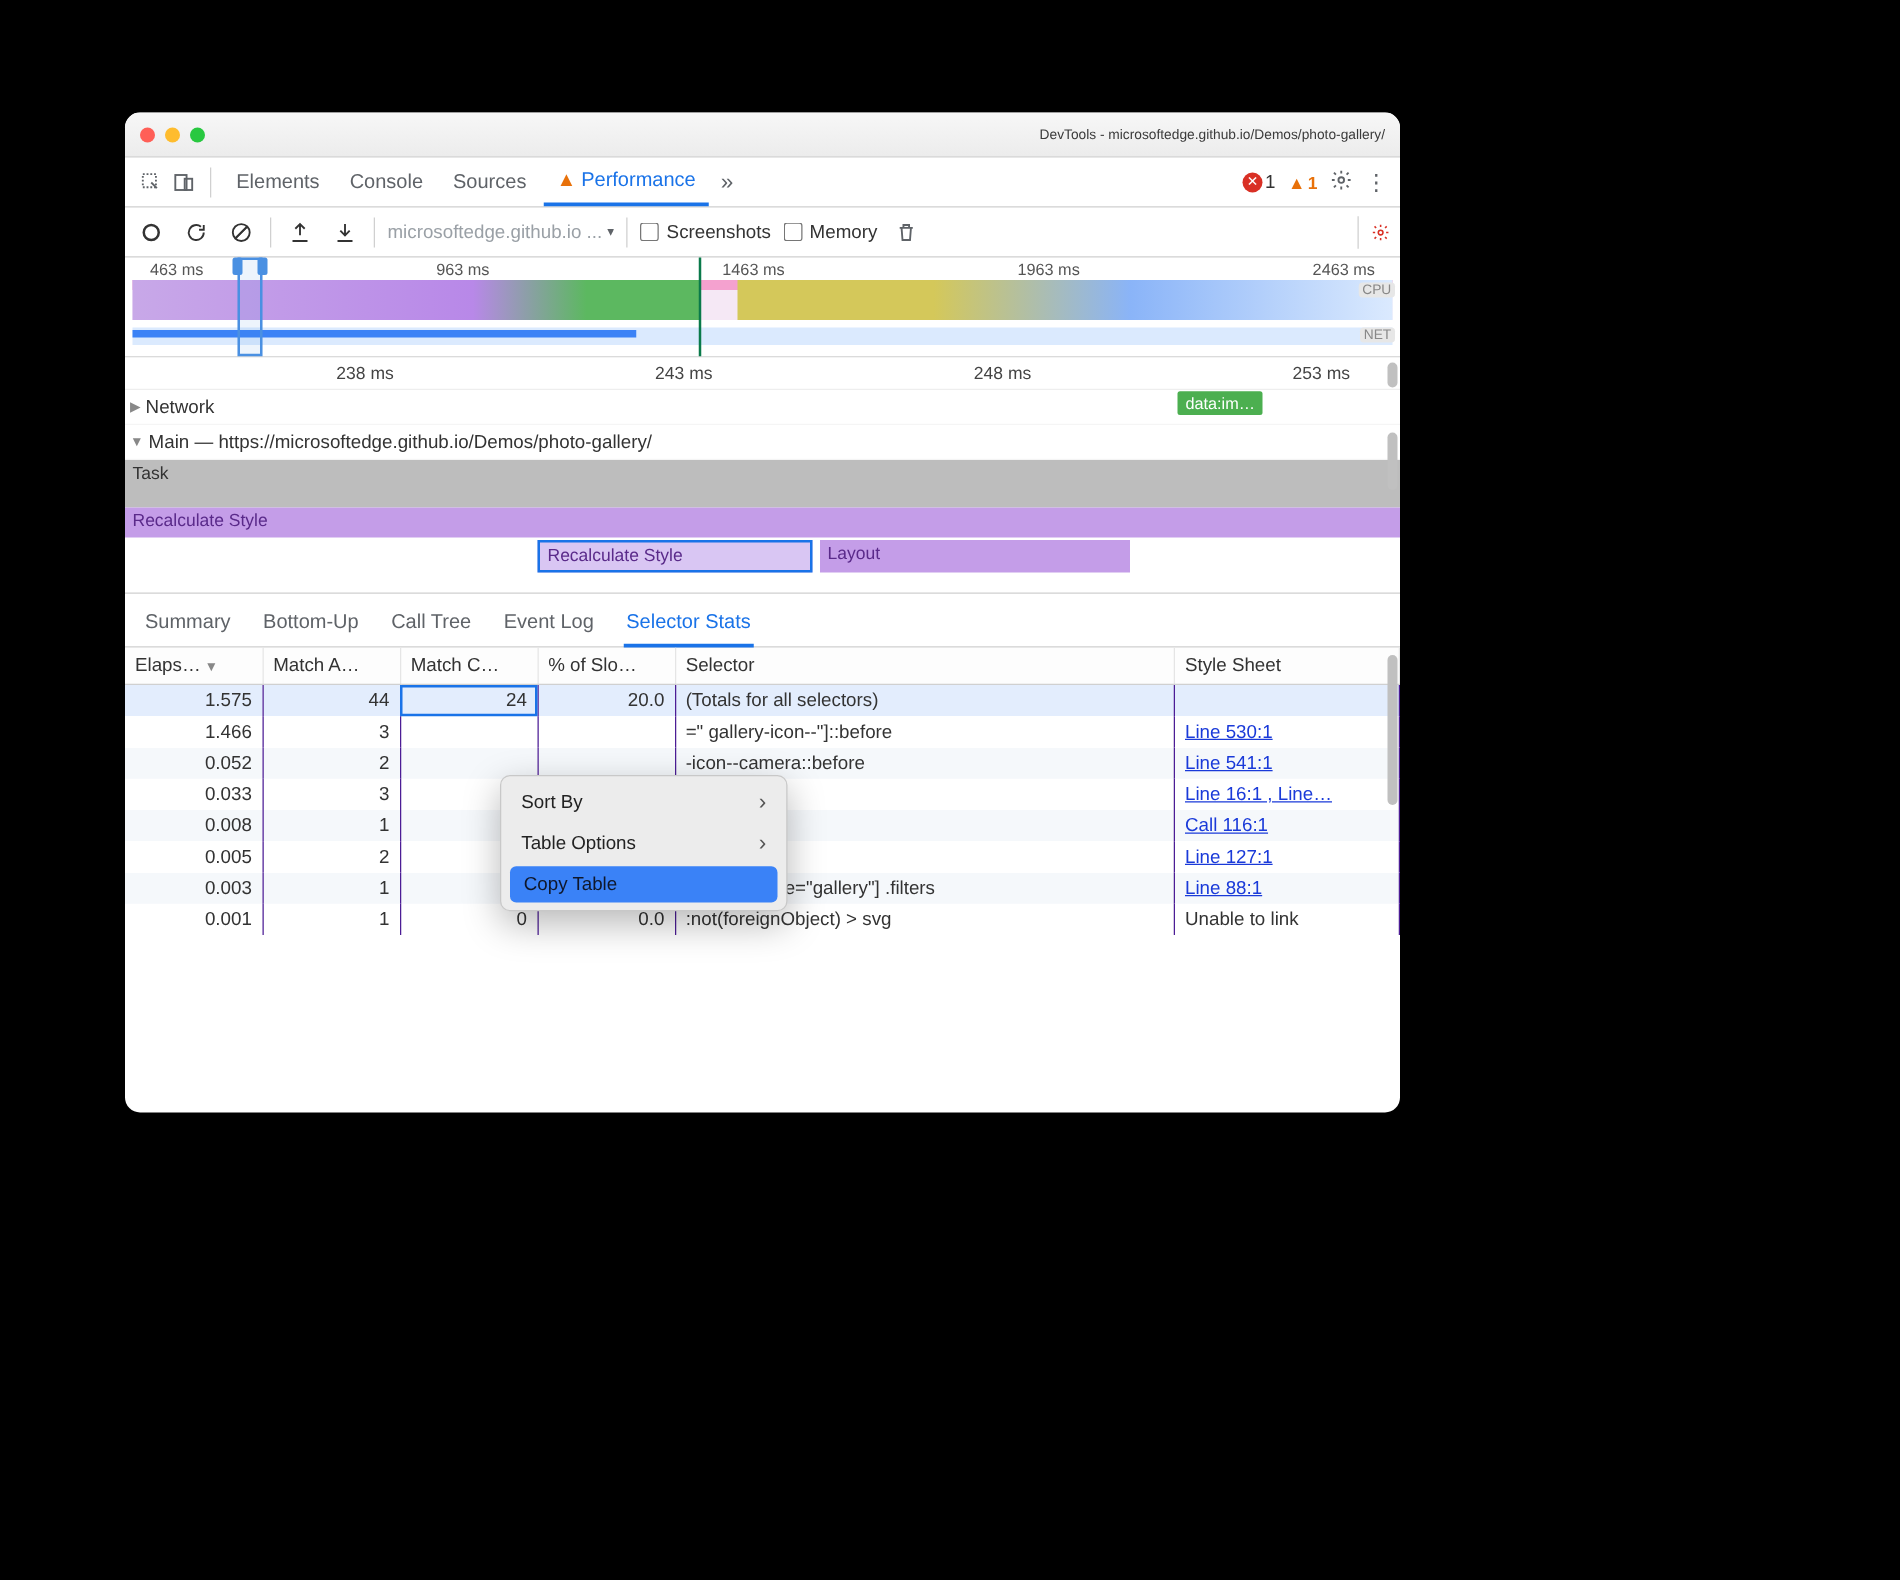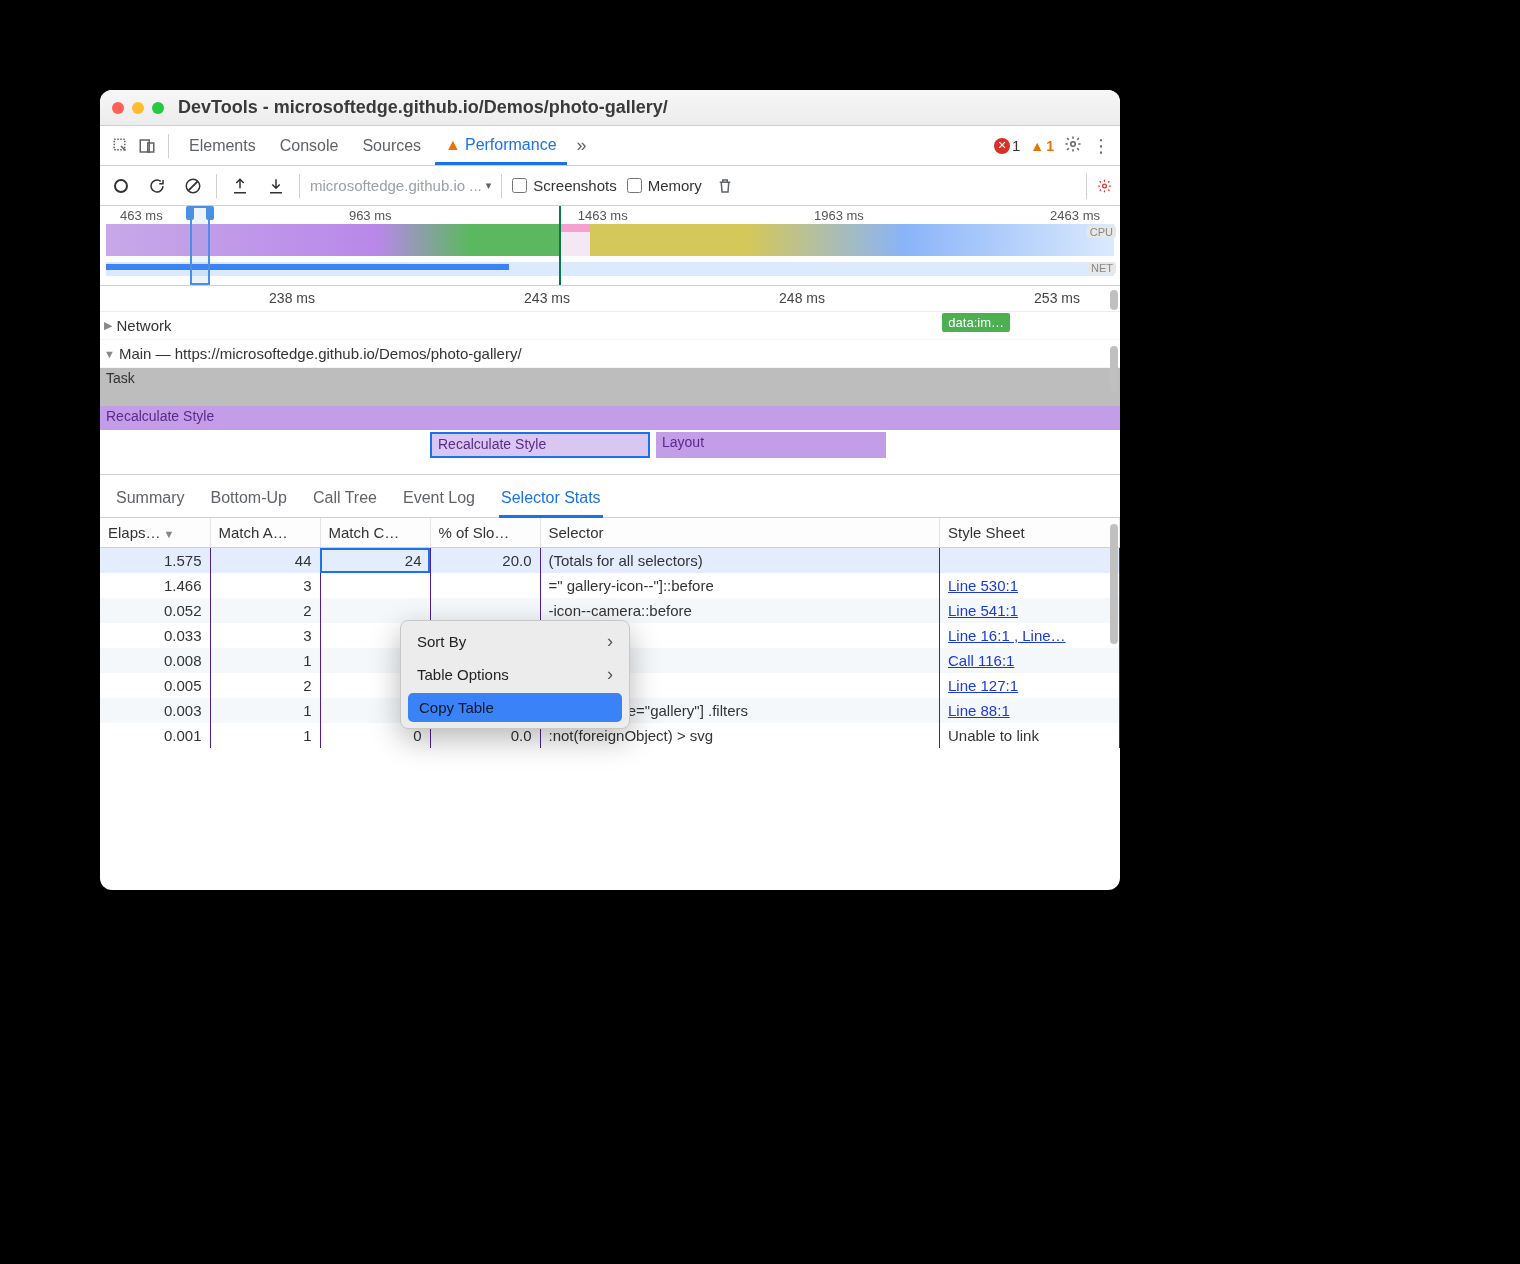--- a/index.html
+++ b/index.html
@@ -33,21 +33,21 @@
     display: flex;
     align-items: center;
     padding: 0 12px;
     flex: 0 0 auto;
   }
   .traffic { display:flex; gap:8px; margin-right:14px; }
   .traffic span { width:12px; height:12px; border-radius:50%; display:block; }
   .tl-close{ background:#ff5f57; }
   .tl-min{ background:#febc2e; }
   .tl-max{ background:#28c840; }
-  .titlebar .title { flex:1; text-align:left; font-weight:700; font-size:18px; color:#3a3a3a; }
+  .titlebar .title { flex:1; text-align:right; font-weight:400; font-size:11px; color:#3a3a3a; }
   
   .dt-tabs {
     height: 40px;
     border-bottom: 1px solid #d0d0d0;
     display:flex;
     align-items:center;
     padding: 16px 10px;
     gap: 4px;
     flex: 0 0 auto;
   }
@@ -112,21 +112,21 @@
   .flame-ruler span{ flex:1; text-align:right; padding-right:40px; padding-top:4px;}
   .flame-row { height:28px; display:flex; align-items:center; padding-left:4px; border-bottom:1px solid #f5f5f5;}
   .flame-row.net { }
   .flame-row .tri{ color:#888; margin-right:4px; font-size:11px;}
   .flame-row .lbl{ color:#333; }
   .flame-row .pill{ position:absolute; right:110px; top:27px; background:#4caf50; color:#fff; padding:2px 6px; font-size:13px; border-radius:2px;}
   .task-bar{ height:38px; background:#bdbdbd; color:#333; padding:2px 6px; font-size:14px;}
   .recalc1{ height:24px; background:#c49de8; color:#5a2a8a; padding:2px 6px; font-size:14px;}
   .track2{ height:30px; position:relative; margin-top:2px; margin-bottom:12px;}
   .recalc2{ position:absolute; left:330px; width:220px; height:26px; background:#d9c6f3; border:2px solid #1a73e8; color:#5a2a8a; padding:2px 6px; font-size:14px;}
-  .layout{ position:absolute; left:556px; width:230px; height:26px; background:#c49de8; color:#5a2a8a; padding:2px 6px; font-size:14px;}
+  .layout{ position:absolute; left:556px; width:248px; height:26px; background:#c49de8; color:#5a2a8a; padding:2px 6px; font-size:14px;}
   
   .detail-tabs{ display:flex; gap:22px; padding:6px 14px 0 14px; border-bottom:1px solid #d0d0d0; flex:0 0 auto;}
   .detail-tabs .tab{ padding:8px 2px; font-size:16px; color:#5f6368; cursor:pointer;}
   .detail-tabs .tab.active{ color:#1a73e8; border-bottom:3px solid #1a73e8; margin-bottom:-1px;}
   
   .tbl-wrap{ flex:1 1 auto; overflow:auto; position:relative;}
   table{ width:100%; border-collapse:collapse; font-size:15px;}
   th{ text-align:left; padding:6px 8px; border-bottom:1px solid #d0d0d0; border-right:1px solid #e5e5e5; background:#fdfdfd; color:#333; font-weight:400; white-space:nowrap; overflow:hidden; text-overflow:ellipsis;}
   th.sort::after{ content:" ▼"; color:#888; font-size:11px;}
   td{ padding:4px 8px; border-right:1px solid #4c1d95; white-space:nowrap; overflow:hidden; text-overflow:ellipsis;}

